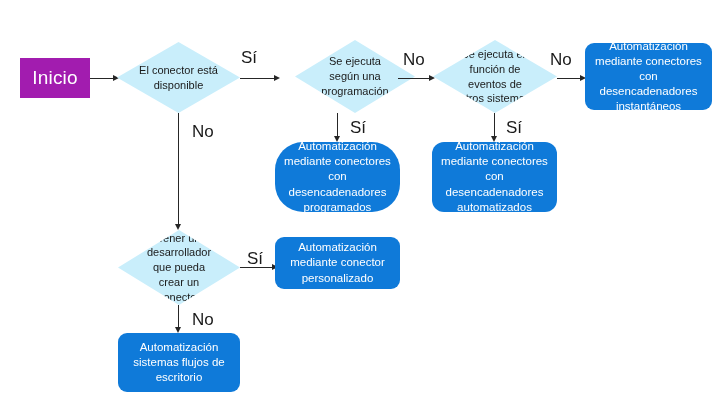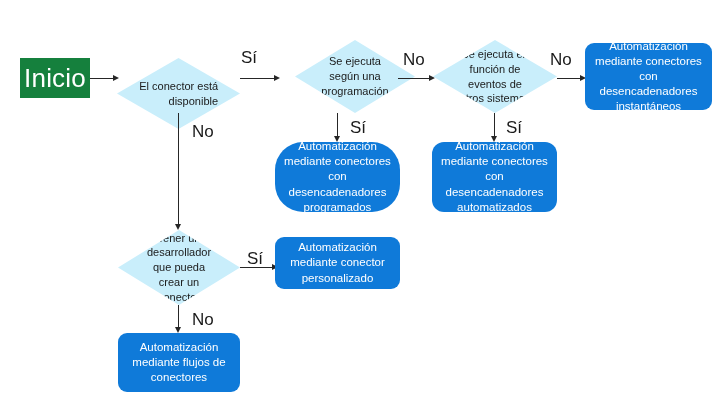--- a/index.html
+++ b/index.html
@@ -20,23 +20,23 @@
   .node {
     position: absolute;
     box-sizing: border-box;
     display: flex;
     align-items: center;
     justify-content: center;
     text-align: center;
   }
   
   .start-box {
-    background: #15803d;
+    background: #a21caf;
     color: #ffffff;
-    font-size: 26px;
+    font-size: 19px;
     letter-spacing: 0.2px;
     line-height: 1.1;
   }
   
   .proc-box {
     background: #0f7ad9;
     color: #ffffff;
     border-radius: 9px;
     font-size: 11.5px;
     line-height: 1.32;
@@ -95,21 +95,21 @@
 
 <div id="canvas">
 
   <div class="node start-box" style="left:20px; top:58px; width:70px; height:40px;">
     <span>Inicio</span>
   </div>
 
   <div class="hline" style="left:90px; top:78px; width:25px;"></div>
   <div class="arrow-right" style="left:113px; top:74.5px;"></div>
 
-  <div class="node diamond" style="left:117px; top:58px; width:123px; height:71px;text-align:right;">
+  <div class="node diamond" style="left:117px; top:42px; width:123px; height:71px;">
     <span class="dtext">El conector está disponible</span>
   </div>
 
   <div class="edge-label" style="left:241px; top:49px;">Sí</div>
   <div class="hline" style="left:240px; top:78px; width:36px;"></div>
   <div class="arrow-right" style="left:274px; top:74.5px;"></div>
 
   <div class="node diamond" style="left:295px; top:40px; width:120px; height:73px;">
     <span class="dtext">Se ejecuta según una programación</span>
   </div>
@@ -160,16 +160,16 @@
 
   <div class="node proc-box" style="left:275px; top:237px; width:125px; height:52px;">
     <span>Automatización mediante conector personalizado</span>
   </div>
 
   <div class="edge-label" style="left:192px; top:311px;">No</div>
   <div class="vline" style="left:178px; top:305px; height:24px;"></div>
   <div class="arrow-down" style="left:174.5px; top:327px;"></div>
 
   <div class="node proc-box" style="left:118px; top:333px; width:122px; height:59px;">
-    <span>Automatización mediante flujos de conectores</span>
+    <span>Automatización sistemas flujos de escritorio</span>
   </div>
 
 </div>
 
 </body></html>

